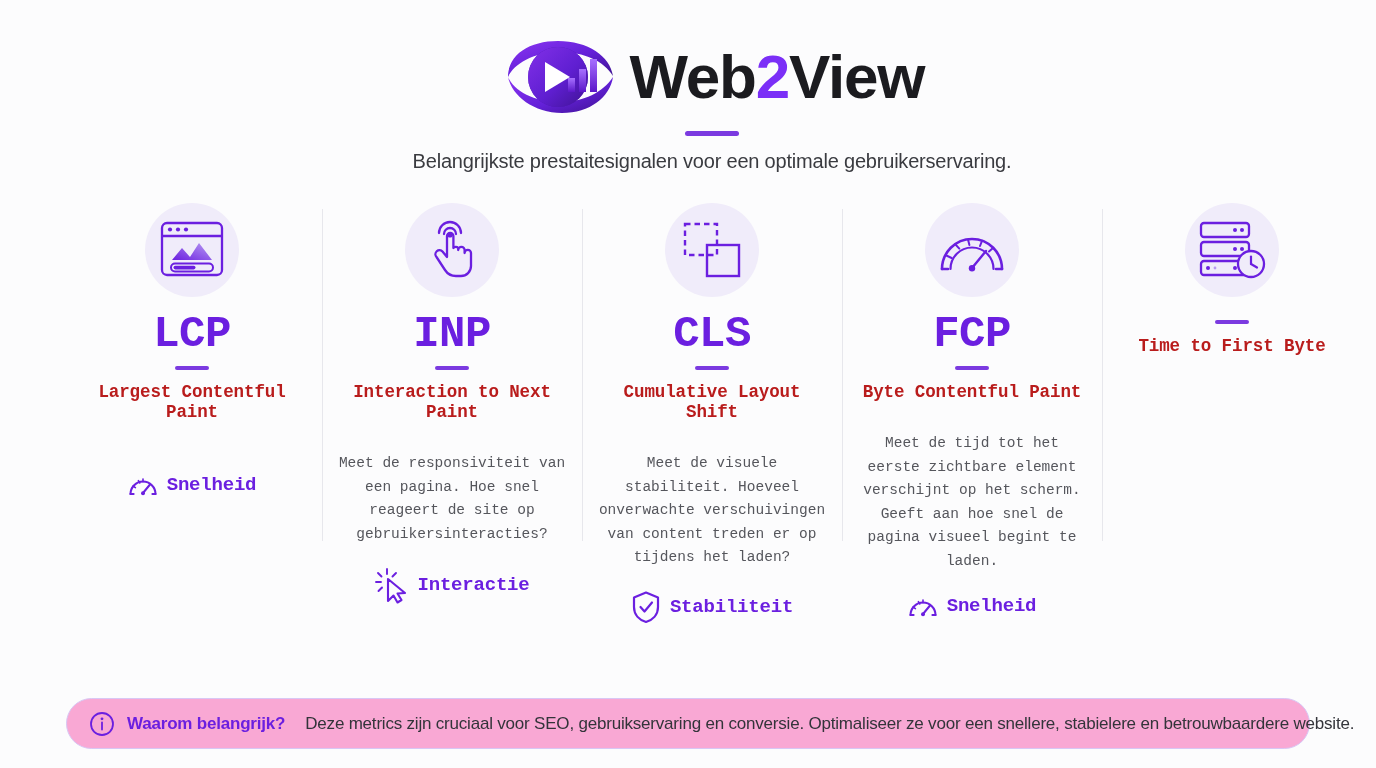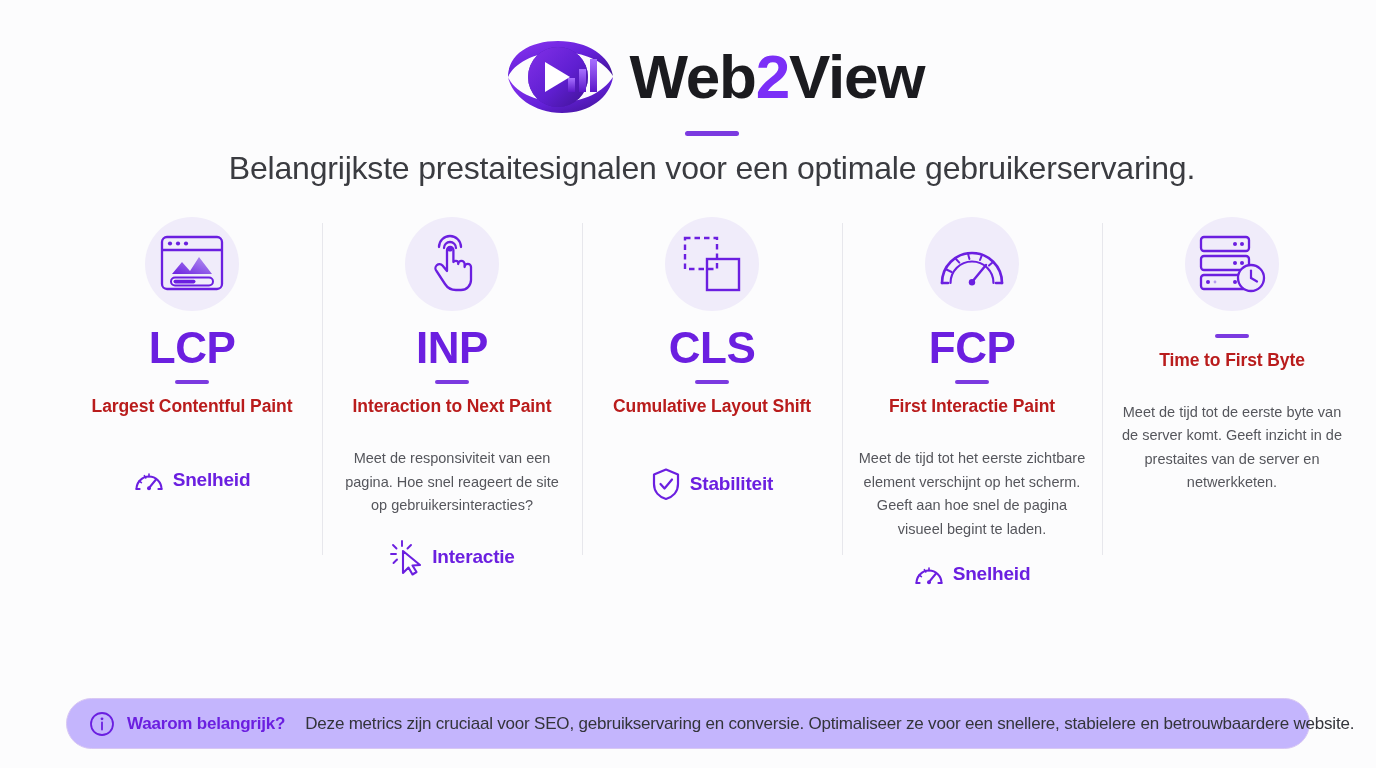--- a/index.html
+++ b/index.html
@@ -58,34 +58,35 @@
   }
   .title-rule {
     width: 54px;
     height: 5px;
     border-radius: 3px;
     background: #7b3ae0;
     margin: 11px auto 0;
   }
   .subtitle {
     margin-top: 14px;
-    font-size: 32px;
+    font-size: 20px;
     font-weight: 400;
     color: #3a3b40;
     text-align: left;
     letter-spacing: -0.2px;
   }
 
   
   .metrics {
     margin-top: 30px;
     width: 1300px;
     display: grid;
     grid-template-columns: repeat(5, 1fr);
     align-items: start;
+    font-family: Liberation Mono, monospace;
   }
   .metric {
     position: relative;
     padding: 0 14px;
     display: flex;
     flex-direction: column;
     align-items: center;
     text-align: center;
   }
   .metric + .metric::before {
@@ -154,21 +155,21 @@
 
   
   .banner {
     position: absolute;
     left: 66px;
     top: 698px;
     width: 1244px;
     height: 51px;
     border: 1px solid #d8c7f4;
     border-radius: 26px;
-    background: #c4b5fd;
+    background: #f9a8d4;
     display: flex;
     align-items: center;
     padding: 0 22px;
     gap: 12px;
   }
   .banner svg { display: block; flex: none; }
   .banner-strong {
     font-size: 17px;
     font-weight: 700;
     color: #6b1fe0;
@@ -293,20 +294,21 @@
     <div class="metric">
       <div class="icon-circle">
         <svg width="62" height="60" viewBox="0 0 62 60">
           <rect x="4" y="4" width="32" height="31" fill="none" stroke="#6b1fe0" stroke-width="2.4" stroke-dasharray="5.5 4"></rect>
           <rect x="26" y="25" width="32" height="31" fill="none" stroke="#6b1fe0" stroke-width="2.4"></rect>
         </svg>
       </div>
       <div class="metric-abbr">CLS</div>
       <div class="metric-rule"></div>
       <div class="metric-name">Cumulative Layout Shift</div>
+      <div class="metric-desc">Meet de visuele stabiliteit. Hoeveel onverwachte verschuivingen van content treden er op tijdens het laden?</div>
       <div class="metric-tag">
         <span>
           <svg width="30" height="34" viewBox="0 0 30 34">
             <path d="M15 2.5 L27 7.5 L27 17 C27 25 21.5 30 15 32 C8.5 30 3 25 3 17 L3 7.5 Z" fill="none" stroke="#6b1fe0" stroke-width="2.2" stroke-linejoin="round"></path>
             <path d="M9.5 17 L13.5 21.5 L21 12.5" fill="none" stroke="#6b1fe0" stroke-width="2.2" stroke-linecap="round" stroke-linejoin="round"></path>
           </svg>
         </span>
         <span class="metric-tag-label">Stabiliteit</span>
       </div>
     </div>
@@ -324,21 +326,21 @@
             <line x1="30" y1="14.6" x2="31.4" y2="20"></line>
             <line x1="44" y1="15.8" x2="42" y2="21"></line>
             <line x1="55" y1="23" x2="51" y2="26.5"></line>
           </g>
           <line x1="34" y1="43" x2="48" y2="26" stroke="#6b1fe0" stroke-width="2.4" stroke-linecap="round"></line>
           <circle cx="34" cy="43.2" r="3.2" fill="#6b1fe0"></circle>
         </svg>
       </div>
       <div class="metric-abbr">FCP</div>
       <div class="metric-rule"></div>
-      <div class="metric-name">First Interactie Paint</div>
+      <div class="metric-name">Byte Contentful Paint</div>
       <div class="metric-desc">Meet de tijd tot het eerste zichtbare element verschijnt op het scherm. Geeft aan hoe snel de pagina visueel begint te laden.</div>
       <div class="metric-tag">
         <span>
           <svg width="30" height="26" viewBox="0 0 30 26">
             <path d="M2.5 22 A12.5 12.5 0 0 1 27.5 22" fill="none" stroke="#6b1fe0" stroke-width="2.1" stroke-linecap="round"></path>
             <line x1="2.5" y1="22" x2="5.6" y2="22" stroke="#6b1fe0" stroke-width="2.1" stroke-linecap="round"></line>
             <line x1="27.5" y1="22" x2="24.4" y2="22" stroke="#6b1fe0" stroke-width="2.1" stroke-linecap="round"></line>
             <line x1="5" y1="14" x2="7.4" y2="15.6" stroke="#6b1fe0" stroke-width="1.6" stroke-linecap="round"></line>
             <line x1="10.4" y1="8.6" x2="11.8" y2="11" stroke="#6b1fe0" stroke-width="1.6" stroke-linecap="round"></line>
             <line x1="15" y1="7" x2="15" y2="9.8" stroke="#6b1fe0" stroke-width="1.6" stroke-linecap="round"></line>
@@ -363,21 +365,20 @@
           <circle cx="11" cy="49" r="2" fill="#6b1fe0"></circle>
           <circle cx="18" cy="49" r="1.4" fill="#b79af2"></circle>
           <circle cx="38" cy="49" r="2" fill="#6b1fe0"></circle>
           <circle cx="54" cy="45" r="13" fill="#f0ecfa" stroke="#6b1fe0" stroke-width="2.3"></circle>
           <line x1="54" y1="37.5" x2="54" y2="45" stroke="#6b1fe0" stroke-width="2.2" stroke-linecap="round"></line>
           <line x1="54" y1="45" x2="60" y2="48.5" stroke="#6b1fe0" stroke-width="2.2" stroke-linecap="round"></line>
         </svg>
       </div>
       <div class="metric-rule"></div>
       <div class="metric-name">Time to First Byte</div>
-      <div class="metric-desc">Meet de tijd tot de eerste byte van de server komt. Geeft inzicht in de prestaites van de server en netwerkketen.</div>
     </div>
 
   </div>
 
   <div class="banner">
     <span>
       <svg width="26" height="26" viewBox="0 0 26 26">
         <circle cx="13" cy="13" r="11" fill="none" stroke="#6b1fe0" stroke-width="1.8"></circle>
         <circle cx="13" cy="7.8" r="1.4" fill="#6b1fe0"></circle>
         <line x1="13" y1="11.5" x2="13" y2="18.6" stroke="#6b1fe0" stroke-width="1.8" stroke-linecap="round"></line>

